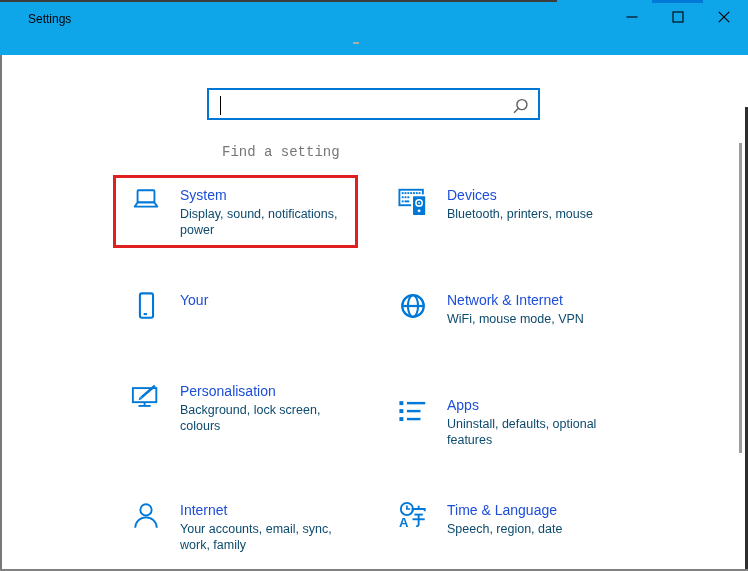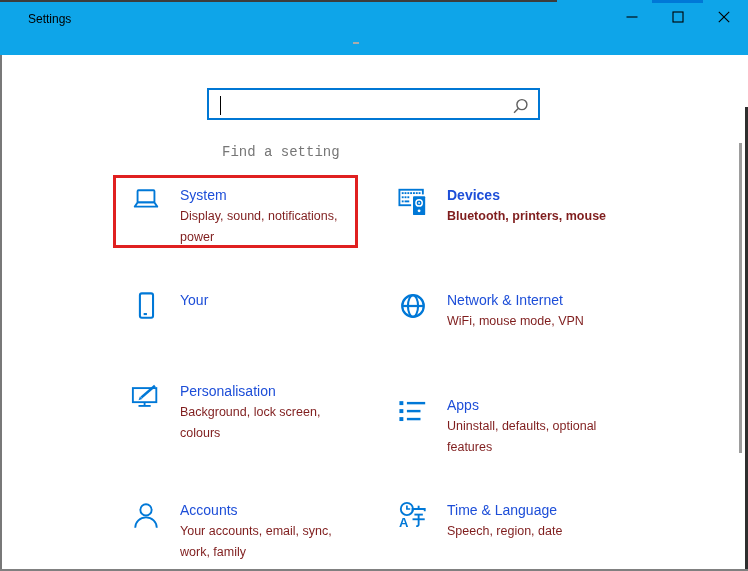--- a/index.html
+++ b/index.html
@@ -29,21 +29,21 @@
   .search-input { position:absolute; left:0; top:0; width:100%; height:100%; border:none; outline:none; background:transparent; padding-left:13px; font-size:14px; font-family:Liberation Mono, monospace; color:#333;margin-top:48px; }
   .search-input::placeholder { color:#767676; opacity:1; }
   .search-caret { position:absolute; left:11px; top:6px; width:1px; height:19px; background:#000; }
   .search-glass { position:absolute; right:9px; top:8px; width:17px; height:17px; }
 
   
   .tile { position:absolute; width:245px; height:98px; display:flex; padding:10px 0 0 18px; cursor:pointer; background:transparent; }
   .tile .icon { width:30px; height:32px; margin-right:19px; flex:none; }
   .tile .txt { width:178px; }
   .tile .t { display:block; font-size:14px; line-height:20px; color:#1d4ed8; margin-bottom:1px; }
-  .tile .s { display:block; font-size:12.5px; line-height:21px; color:#7f1d1d; white-space:pre-line; }
+  .tile .s { display:block; font-size:12.5px; line-height:16px; color:#0c4a6e; white-space:pre-line; }
 
   .highlight-box { position:absolute; left:113px; top:175px; width:245px; height:73px; border:3px solid #e02020; pointer-events:none; }
 
   svg { display:block; }
 </style>
 </head>
 <body>
 
 <div class="window">
 
@@ -96,21 +96,21 @@
         <path d="M7 17.5 L4 22 H28 L25 17.5 Z" fill="none" stroke="#0078d7" stroke-width="2" stroke-linejoin="round"></path>
       </svg>
     </span>
     <span class="txt">
       <span class="t">System</span>
       <span class="s">Display, sound, notifications,
 power</span>
     </span>
   </div>
 
-  <div class="tile" style="left:380px; top:175px;font-weight:bold;">
+  <div class="tile" style="left:380px; top:175px;">
     <span class="icon">
       <svg width="30" height="32" viewBox="0 0 32 32">
         <rect x="1.5" y="4" width="25" height="16.5" fill="none" stroke="#0078d7" stroke-width="2"></rect>
         <g fill="#0078d7">
           <rect x="4" y="6.6" width="2" height="2"></rect>
             <rect x="7" y="6.6" width="2" height="2"></rect>
             <rect x="10" y="6.6" width="2" height="2"></rect>
             <rect x="13" y="6.6" width="2" height="2"></rect>
             <rect x="16" y="6.6" width="2" height="2"></rect>
             <rect x="19" y="6.6" width="2" height="2"></rect>
@@ -200,21 +200,21 @@
   </div>
 
   <div class="tile" style="left:113px; top:490px;">
     <span class="icon">
       <svg width="30" height="32" viewBox="0 0 32 32">
         <circle cx="16" cy="9.5" r="6" fill="none" stroke="#0078d7" stroke-width="2"></circle>
         <path d="M4.5 28.5 a11.5 11 0 0 1 23 0" fill="none" stroke="#0078d7" stroke-width="2"></path>
       </svg>
     </span>
     <span class="txt">
-      <span class="t">Accounts</span>
+      <span class="t">Internet</span>
       <span class="s">Your accounts, email, sync,
 work, family</span>
     </span>
   </div>
 
   <div class="tile" style="left:380px; top:490px;">
     <span class="icon">
       <svg width="30" height="32" viewBox="0 0 32 32">
         <circle cx="9.5" cy="8.5" r="6.5" fill="none" stroke="#0078d7" stroke-width="2"></circle>
         <path d="M9.5 4.8 V8.5 H13" fill="none" stroke="#0078d7" stroke-width="1.8"></path>

